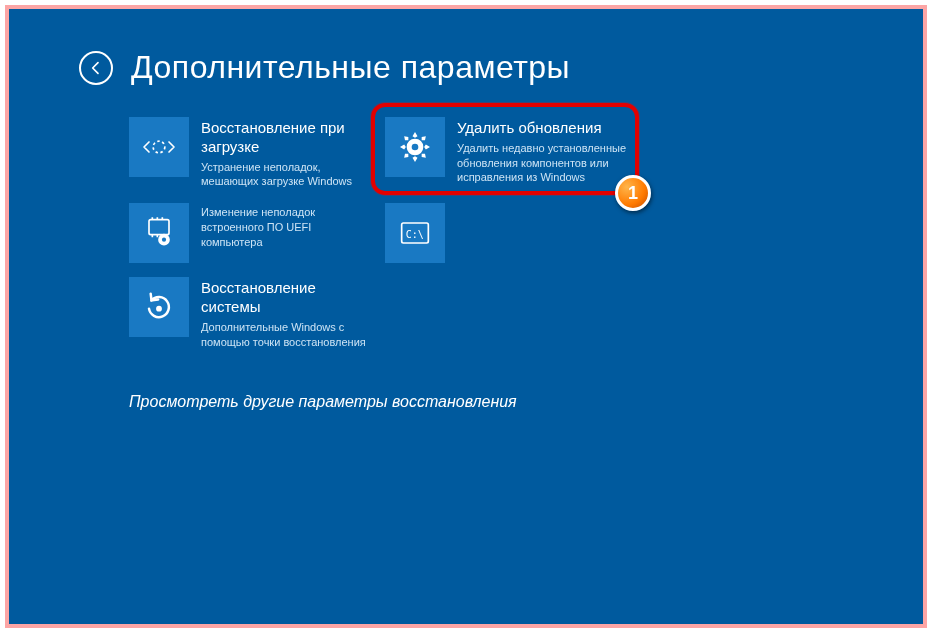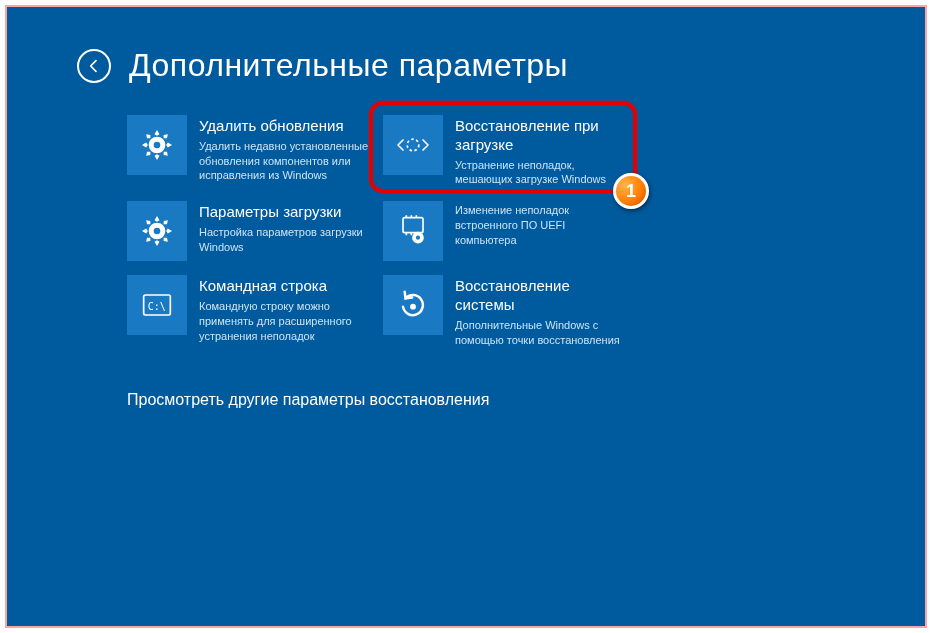--- a/index.html
+++ b/index.html
@@ -1,63 +1,48 @@
 <!DOCTYPE html>
 <html><head>
 <meta charset="utf-8">
 <style>
   * { box-sizing: border-box; margin: 0; padding: 0; }
   html, body { width: 932px; height: 633px; overflow: hidden; font-family: "Segoe UI", Arial, sans-serif; }
   body { background: #fff; padding: 5px; }
-  .frame { width: 922px; height: 623px; background: #005a9e; border: 2px solid #fca5a5; position: relative; color: #fff; }
+  .frame { width: 922px; height: 623px; background: #005a9e; border: 4px solid #fca5a5; position: relative; color: #fff; }
   .header { position: absolute; top: 40px; left: 70px; display: flex; align-items: center; gap: 18px; }
   .back-btn { width: 34px; height: 34px; border: 2px solid #fff; border-radius: 50%; display: flex; align-items: center; justify-content: center; cursor: pointer; }
   .back-btn svg { width: 16px; height: 16px; }
   .title { font-size: 32px; font-weight: 300; letter-spacing: 0.5px; }
   .grid { position: absolute; top: 108px; left: 120px; display: grid; grid-template-columns: 246px 246px; column-gap: 10px; row-gap: 14px; }
   .tile { display: flex; gap: 12px; cursor: pointer; width: 246px; }
   .tile-icon { width: 60px; height: 60px; background: #1979c3; flex: none; display: flex; align-items: center; justify-content: center; }
   .tile-icon svg { width: 40px; height: 40px; }
   .tile-text { padding-top: 2px; }
   .tile-title { font-size: 15px; font-weight: 400; line-height: 1.25; margin-bottom: 3px; }
   .tile-desc { font-size: 11px; color: #cde4f5; line-height: 1.35; }
   .highlight { position: absolute; border: 4px solid #e30000; border-radius: 14px; box-shadow: 0 0 0 1px rgba(255,0,0,.25); pointer-events: none; }
   .marker { position: absolute; width: 36px; height: 36px; border-radius: 50%; background: radial-gradient(circle at 30% 30%, #ffb54a, #ff7a00 60%, #c24a00); border: 3px solid #fff; display: flex; align-items: center; justify-content: center; font-weight: bold; color: #fff; font-size: 18px; box-shadow: 1px 2px 4px rgba(0,0,0,.5); }
-  .more-link { position: absolute; top: 384px; left: 120px; font-size: 16px; font-weight: 300; cursor: pointer; }
+  .more-link { position: absolute; top: 384px; left: 120px; font-size: 16px; font-weight: 300; cursor: pointer; font-style: italic; }
 </style>
 </head>
 <body>
 
 <div class="frame">
 
   <div class="header">
     <div class="back-btn">
       <svg viewBox="0 0 24 24">
           <path d="M15 4l-8 8 8 8" stroke="#fff" stroke-width="2.5" fill="none" stroke-linecap="round" stroke-linejoin="round"></path>
         </svg>
     </div>
     <div class="title">Дополнительные параметры</div>
   </div>
 
   <div class="grid">
-
-    <div class="tile">
-      <div class="tile-icon">
-        <svg viewBox="0 0 48 48">
-            <g fill="#fff">
-              <path d="M24 14a10 10 0 100 20 10 10 0 000-20zm0 14a4 4 0 110-8 4 4 0 010 8z"></path>
-              <path d="M24 6l3 5-3 2-3-2zM24 42l-3-5 3-2 3 2zM6 24l5-3 2 3-2 3zM42 24l-5 3-2-3 2-3zM11 11l5 1 0 4-4 0zM37 37l-5-1 0-4 4 0zM37 11l-1 5-4 0 0-4zM11 37l1-5 4 0 0 4z"></path>
-            </g>
-          </svg>
-      </div>
-      <div class="tile-text">
-        <div class="tile-title">Удалить обновления</div>
-        <div class="tile-desc">Удалить недавно установленные обновления компонентов или исправления из Windows</div>
-      </div>
-    </div>
 
     <div class="tile">
       <div class="tile-icon">
         <svg viewBox="0 0 48 48">
             <g stroke="#fff" stroke-width="2" fill="none">
               <circle cx="24" cy="24" r="7" stroke-dasharray="3 3"></circle>
               <path d="M6 24l6-6m-6 6l6 6M42 24l-6-6m6 6l-6 6" stroke-linecap="round"></path>
             </g>
           </svg>
       </div>
@@ -70,24 +55,25 @@
     <div class="tile">
       <div class="tile-icon">
         <svg viewBox="0 0 48 48">
             <g fill="#fff">
               <path d="M24 14a10 10 0 100 20 10 10 0 000-20zm0 14a4 4 0 110-8 4 4 0 010 8z"></path>
               <path d="M24 6l3 5-3 2-3-2zM24 42l-3-5 3-2 3 2zM6 24l5-3 2 3-2 3zM42 24l-5 3-2-3 2-3zM11 11l5 1 0 4-4 0zM37 37l-5-1 0-4 4 0zM37 11l-1 5-4 0 0-4zM11 37l1-5 4 0 0 4z"></path>
             </g>
           </svg>
       </div>
       <div class="tile-text">
-        <div class="tile-title">Параметры загрузки</div>
-        <div class="tile-desc">Настройка параметров загрузки Windows</div>
+        <div class="tile-title">Удалить обновления</div>
+        <div class="tile-desc">Удалить недавно установленные обновления компонентов или исправления из Windows</div>
       </div>
     </div>
+
 
     <div class="tile">
       <div class="tile-icon">
         <svg viewBox="0 0 48 48">
             <g stroke="#fff" stroke-width="2" fill="none">
               <rect x="12" y="8" width="24" height="18" rx="2"></rect>
               <path d="M16 8v-3M22 8v-3M28 8v-3M16 26v3M22 26v3M28 26v3"></path>
             </g>
             <g fill="#fff">
               <circle cx="30" cy="32" r="7"></circle>
@@ -99,24 +85,20 @@
         <div class="tile-desc">Изменение неполадок встроенного ПО UEFI компьютера</div>
       </div>
     </div>
 
     <div class="tile">
       <div class="tile-icon">
         <svg viewBox="0 0 48 48">
             <rect x="8" y="12" width="32" height="24" rx="2" stroke="#fff" stroke-width="2" fill="none"></rect>
             <text x="13" y="30" font-size="12" fill="#fff" font-family="monospace">C:\</text>
           </svg>
-      </div>
-      <div class="tile-text">
-        <div class="tile-title">Командная строка</div>
-        <div class="tile-desc">Командную строку можно применять для расширенного устранения неполадок</div>
       </div>
     </div>
 
     <div class="tile">
       <div class="tile-icon">
         <svg viewBox="0 0 48 48">
             <g stroke="#fff" stroke-width="3" fill="none" stroke-linecap="round">
               <path d="M12 26a12 12 0 1 0 3-10"></path>
               <path d="M14 8l1 8 8-1"></path>
               <circle cx="24" cy="26" r="2" fill="#fff"></circle>

